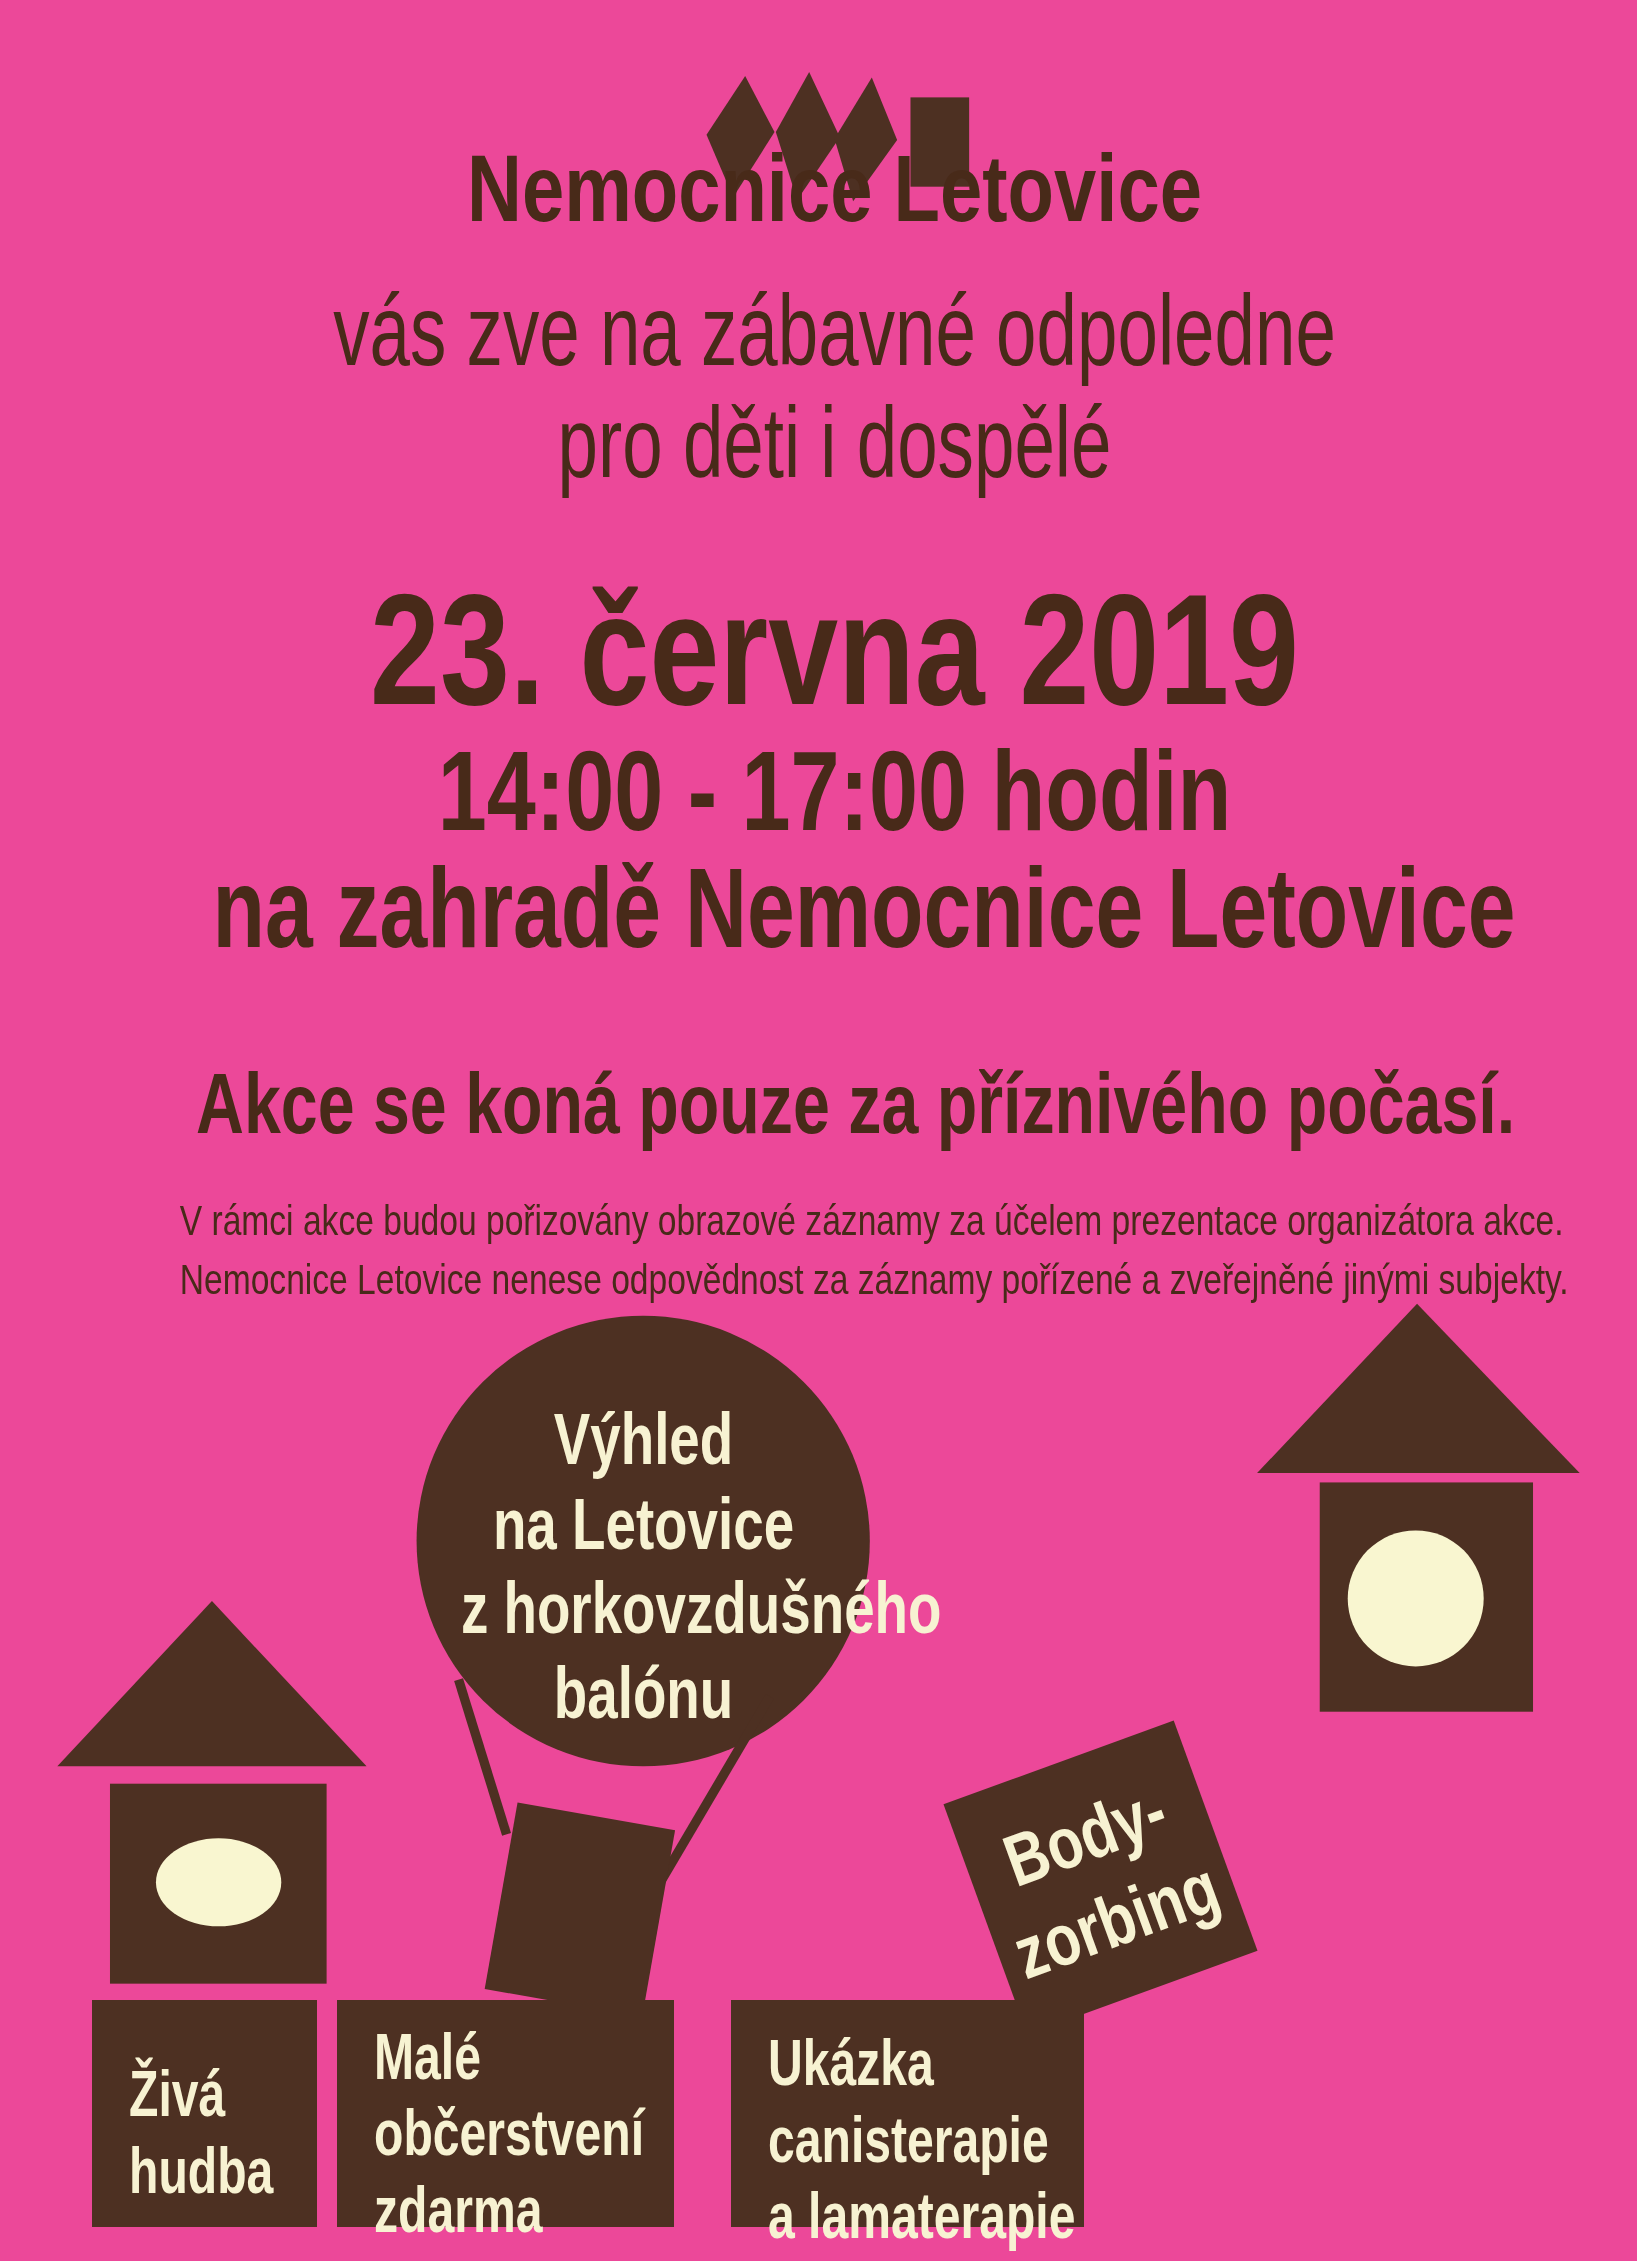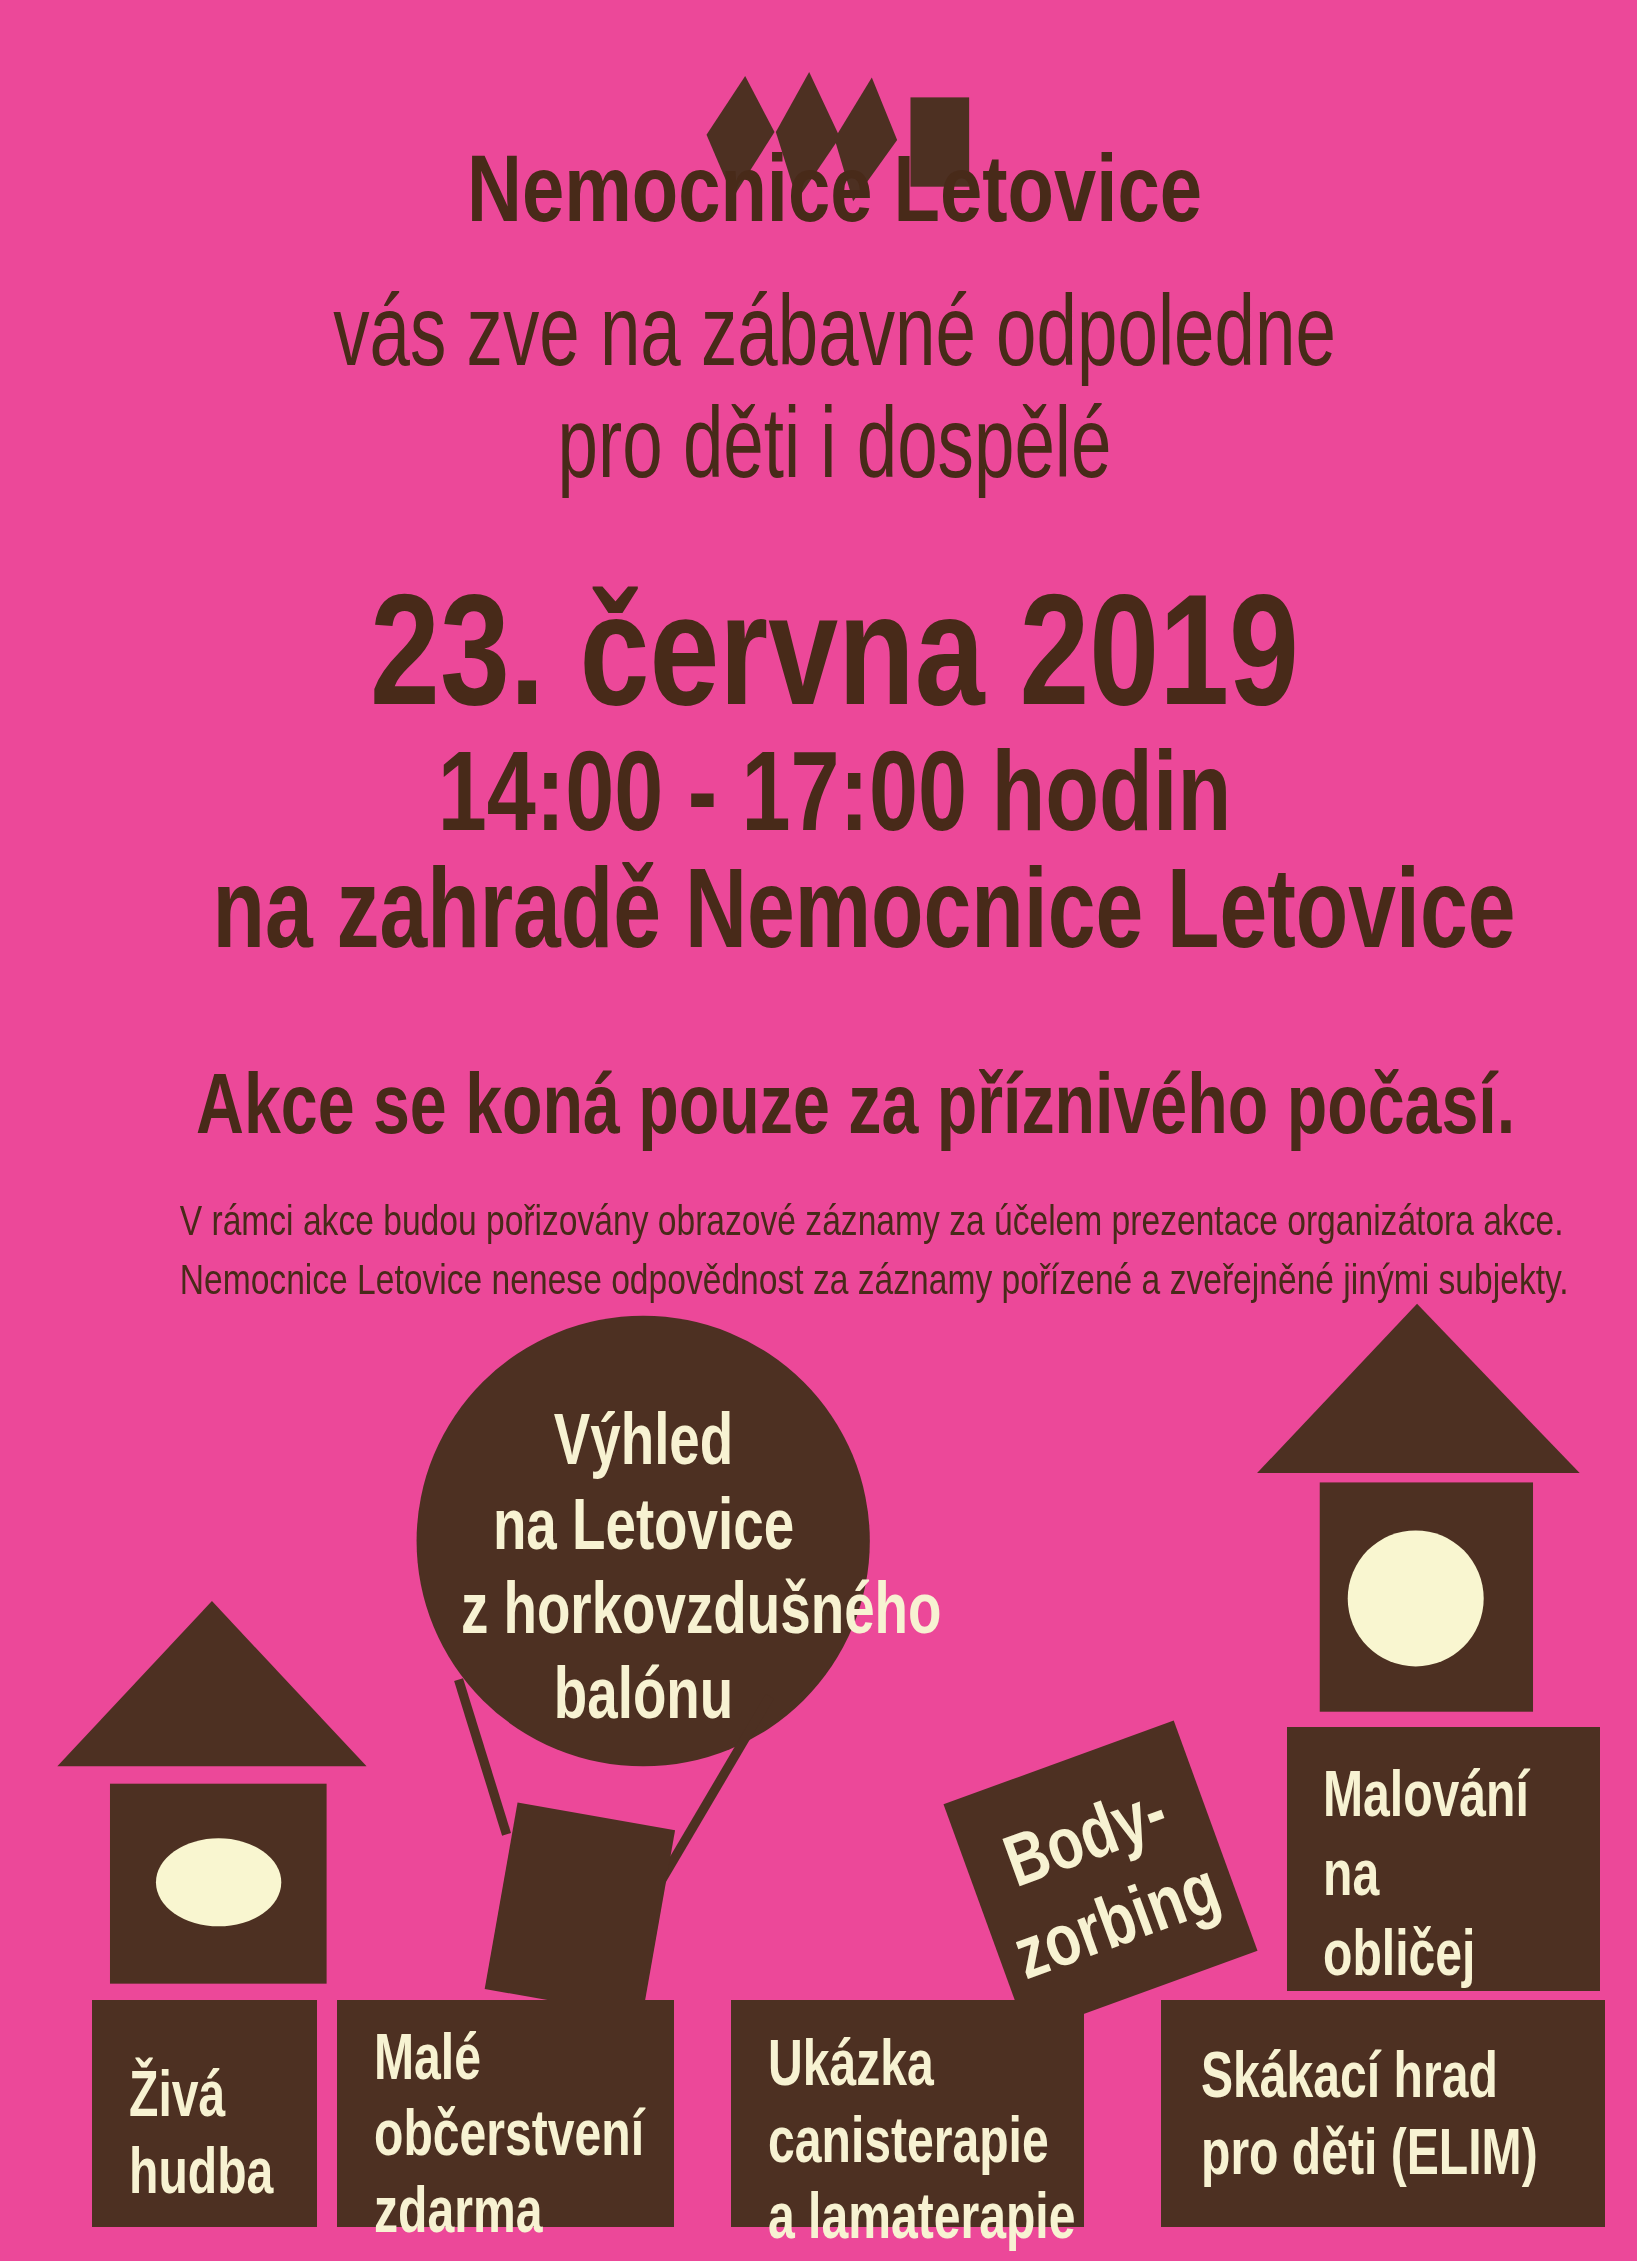--- a/index.html
+++ b/index.html
@@ -137,42 +137,33 @@
     <div>na Letovice</div>
     <div>z horkovzdušného</div>
     <div>balónu</div>
   </div>
 
   <div class="block b-zorb">
     <div class="lbl">Body-</div>
     <div class="lbl">zorbing</div>
   </div>
 
-  <div class="block b-malovani">
-    <div class="lbl">Malování</div>
-    <div class="lbl">na</div>
-    <div class="lbl">obličej</div>
-  </div>
 
   <div class="block b-ziva">
     <div class="lbl">Živá</div>
     <div class="lbl">hudba</div>
   </div>
 
   <div class="block b-male">
     <div class="lbl">Malé</div>
     <div class="lbl">občerstvení</div>
     <div class="lbl">zdarma</div>
   </div>
 
   <div class="block b-ukazka">
     <div class="lbl">Ukázka</div>
     <div class="lbl">canisterapie</div>
     <div class="lbl">a lamaterapie</div>
   </div>
 
-  <div class="block b-skakaci">
-    <div class="lbl">Skákací hrad</div>
-    <div class="lbl">pro děti (ELIM)</div>
-  </div>
 
 </div>
 
 
 </body></html>

